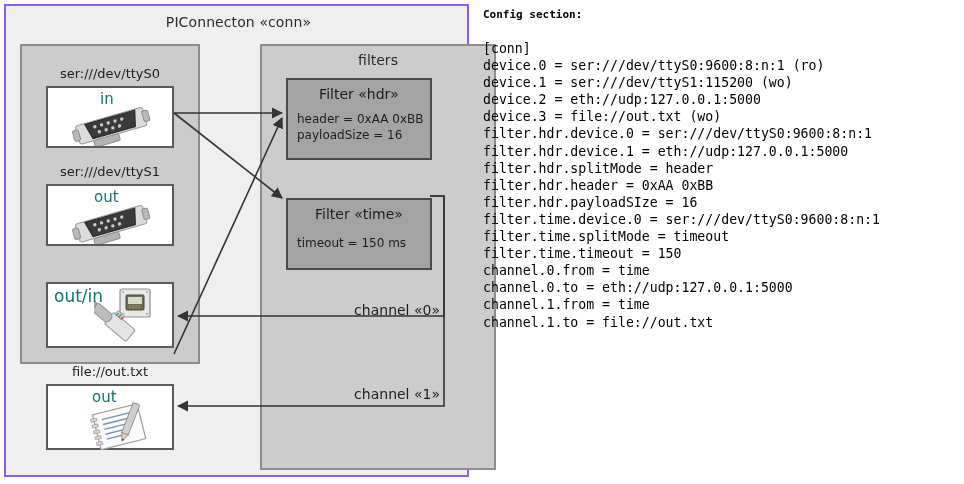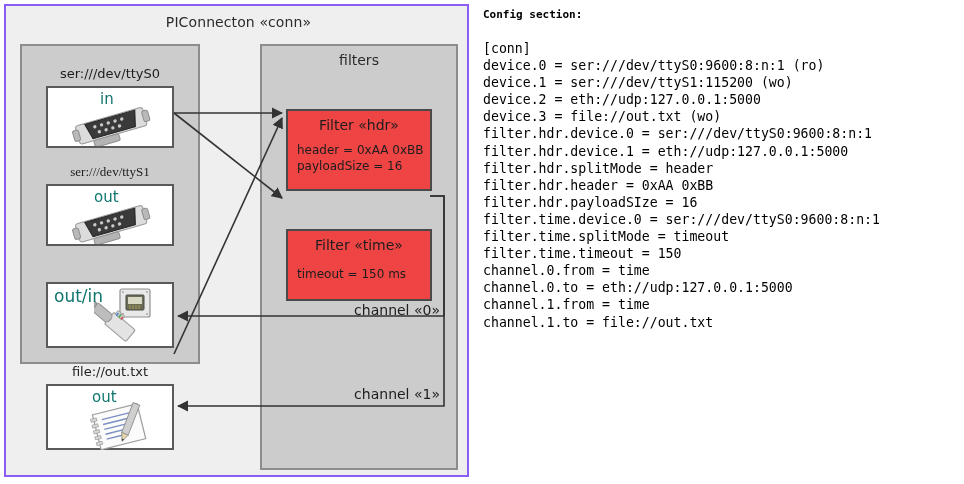--- a/index.html
+++ b/index.html
@@ -52,21 +52,21 @@
   .panel-title {
     position: absolute;
     left: 0; top: 6px;
     width: 100%;
     text-align: center;
     font-size: 14px;
     color: #2b2b2b;
   }
 
   #devices-panel { left: 14px; top: 38px; width: 180px; height: 320px; }
-  #filters-panel { left: 254px; top: 38px; width: 198px; height: 426px; }
+  #filters-panel { left: 254px; top: 38px; width: 236px; height: 426px; }
 
   
   .dev-caption {
     position: absolute;
     text-align: center;
     font-size: 13px;
     color: #1d1d1d;
     white-space: nowrap;
   }
 
@@ -81,24 +81,23 @@
     position: absolute;
     font-size: 15px;
     color: #0f766e;
     z-index: 3;
     text-align: right;
   }
 
   
   .filter-box {
     position: absolute;
-    background: #ef4444;
+    background: #a3a3a3;
     border: 2px solid #4a4a4a;
     box-sizing: border-box;
-    margin-top: 31px;
   }
   .filter-title {
     position: absolute;
     left: 0; top: 6px;
     width: 100%;
     text-align: center;
     font-size: 14px;
     color: #1d1d1d;
   }
   .filter-prop {
@@ -185,21 +184,21 @@
                   <circle cx="55" cy="24" r="1.7"></circle>
               </g>
               <rect x="8" y="16" width="6" height="11" rx="2" fill="#b9b9b9" stroke="#8e8e8e" stroke-width="1"></rect>
               <rect x="80" y="16" width="6" height="11" rx="2" fill="#b9b9b9" stroke="#8e8e8e" stroke-width="1"></rect>
               <rect x="26" y="31" width="26" height="7" rx="2" fill="#b4b4b4" stroke="#8e8e8e" stroke-width="1"></rect>
             </g>
           </svg>
         </span>
       </div>
 
-      <div class="dev-caption" style="left:0; top:118px; width:176px;font-family:Liberation Serif, serif;">ser:///dev/ttyS1</div>
+      <div class="dev-caption" style="left:0; top:118px; width:176px;">ser:///dev/ttyS1</div>
       <div class="node-box" style="left:24px; top:138px; width:128px; height:62px;">
         <div class="node-label" style="left:46px; top:2px;">out</div>
         <span class="icon-wrap" style="left:16px; top:16px; width:96px; height:42px;">
           <svg width="96" height="42" viewBox="0 0 96 42">
             <g transform="rotate(-16 48 21)">
               <rect x="12" y="12" width="70" height="19" rx="3" fill="#dcdcdc" stroke="#9a9a9a" stroke-width="1"></rect>
               <path d="M22 13 L74 13 L70 29 L26 29 Z" fill="#3a3a3a" stroke="#222" stroke-width="1"></path>
               <g fill="#c9c9c9">
                 <circle cx="31" cy="18" r="1.7"></circle>
                   <circle cx="38" cy="18" r="1.7"></circle>

